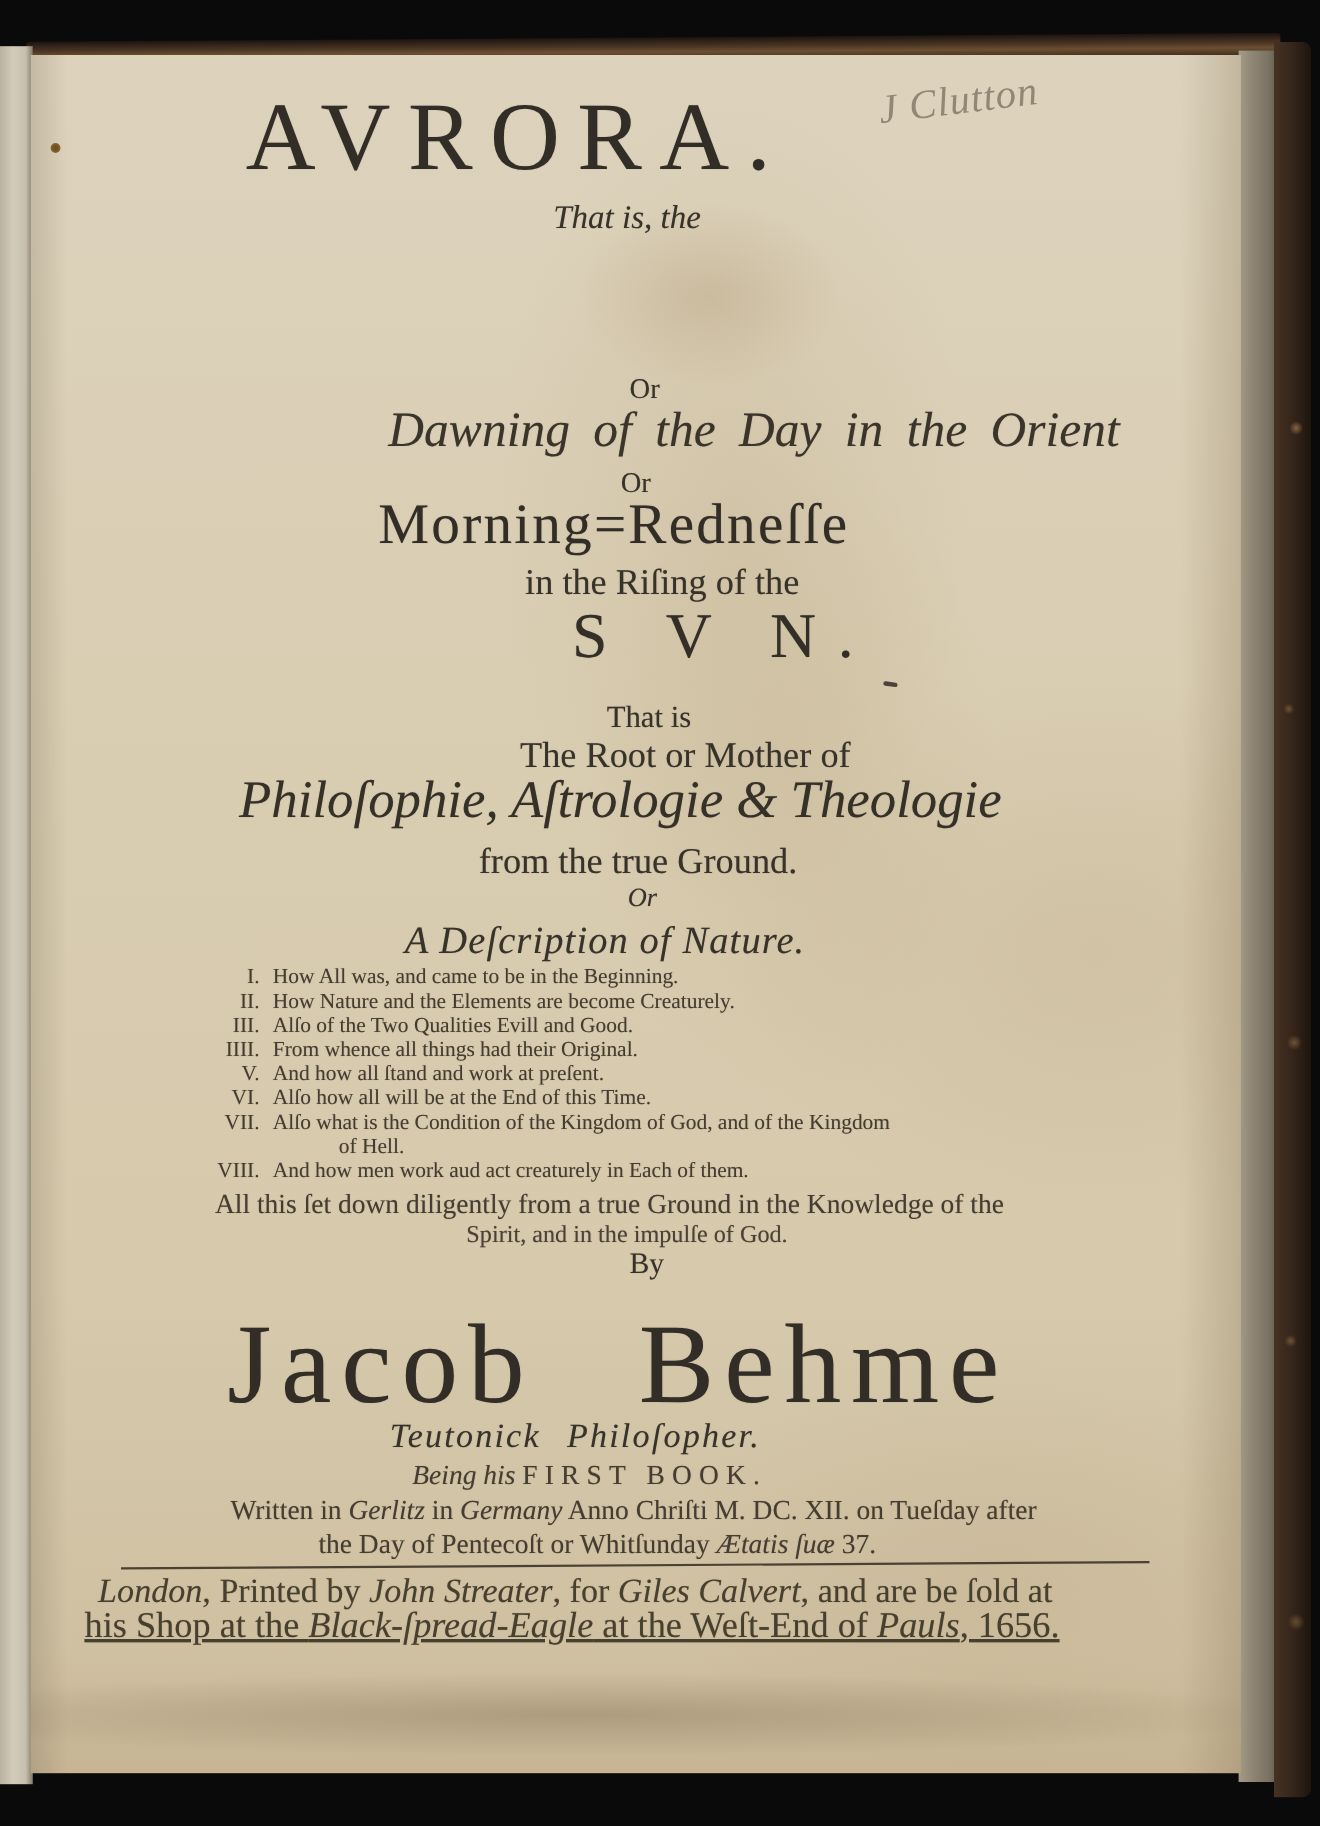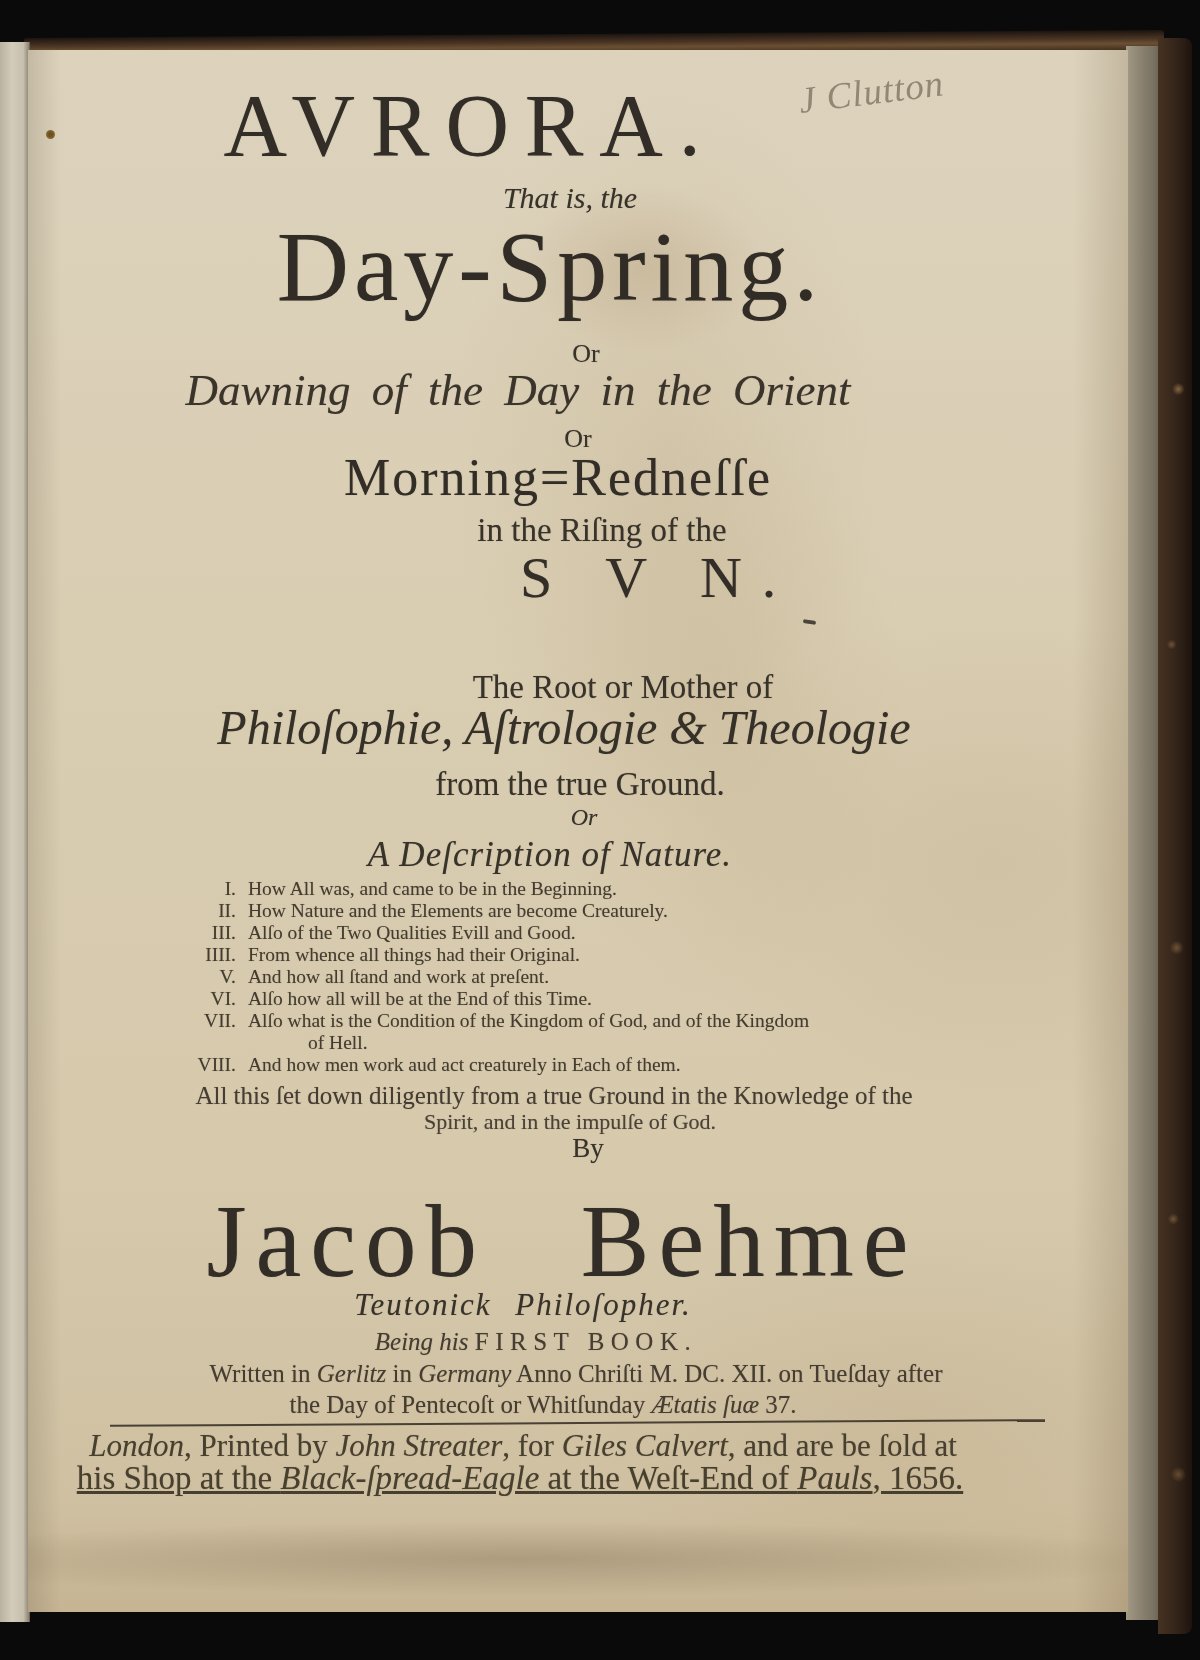--- a/index.html
+++ b/index.html
@@ -53,21 +53,21 @@
   .sp{letter-spacing:.26em;}
   .hand{
     position:absolute;left:770px;top:12px;width:280px;
     font-style:italic;font-size:37px;color:#857a69;opacity:.85;
     transform:rotate(-7deg);text-shadow:none;letter-spacing:1px;text-align:left;
   }
   .avrora{top:28px;font-size:88px;letter-spacing:.18em;transform:translateX(-108px);color:#322d26;}
   .that-is-the{top:132px;font-size:30px;font-style:italic;transform:translateX(-8px);}
   .day-spring{top:163px;font-size:100px;letter-spacing:5px;transform:translateX(-28px);color:#312c25;}
   .or1{top:290px;font-size:26px;transform:translateX(8px);}
-  .dawning{top:316px;font-size:45px;font-style:italic;word-spacing:10px;transform:translateX(-60px);color:#3a342b;}
+  .dawning{top:316px;font-size:45px;font-style:italic;word-spacing:10px;transform:translateX(-60px);color:#3a342b;text-align:right;}
   .or2{top:375px;font-size:26px;}
   .rednesse{top:400px;font-size:52px;font-weight:normal;letter-spacing:2px;transform:translateX(-20px);color:#322d26;}
   .rising{top:437px;font-size:33px;transform:translateX(24px);margin-top:26px;}
   .svn{top:497px;font-size:58px;letter-spacing:.34em;transform:translateX(80px);color:#332e27;}
   .that-is2{top:588px;font-size:28px;transform:translateX(12px);}
   .root{top:620px;font-size:33px;transform:translateX(45px);}
   .disciplines{top:652px;font-size:48px;font-style:italic;transform:translateX(-14px);color:#353028;}
   .ground{top:717px;font-size:33px;transform:translateX(2px);}
   .or3{top:755px;font-size:24px;font-style:italic;transform:translateX(6px);}
   .descr{top:786px;font-size:35px;font-style:italic;letter-spacing:1px;transform:translateX(-28px);}
@@ -106,34 +106,34 @@
   <div class="page">
     <div class="wormhole"></div>
     <div class="dash-mark"></div>
 
     <div class="hand">J Clutton</div>
 
     <div class="block avrora">AVRORA.</div>
 
     <div class="block that-is-the">That is, the</div>
 
-    <div class="block day-spring">Day-Spring.</div>
 
     <div class="block or1">Or</div>
 
     <div class="block dawning">Dawning of the Day in the Orient</div>
 
     <div class="block or2">Or</div>
 
     <div class="block rednesse">Morning=Redneſſe</div>
 
     <div class="block rising">in the Riſing of the</div>
 
     <div class="block svn">S V N.</div>
 
+    <div class="block that-is2">That is</div>
 
     <div class="block root">The Root or Mother of</div>
 
     <div class="block ground">from the true Ground.</div>
 
     <div class="block disciplines">Philoſophie, Aſtrologie &amp; Theologie</div>
 
     <div class="block or3">Or</div>
 
     <div class="block descr">A Deſcription of Nature.</div>

